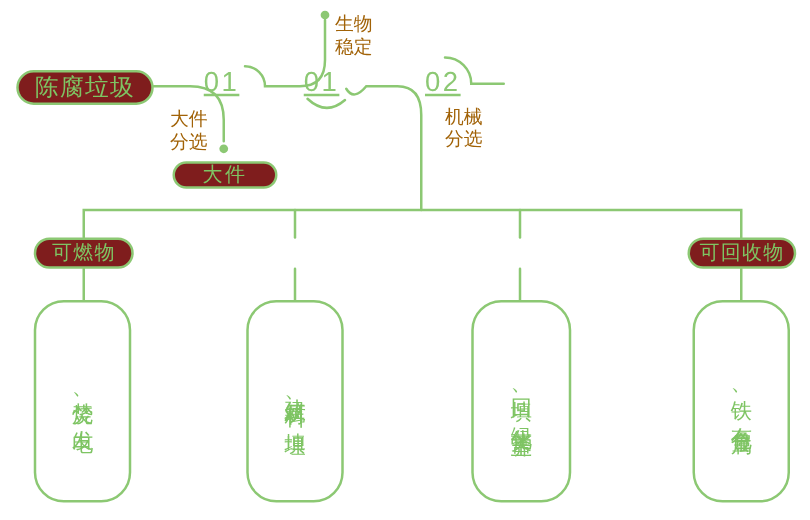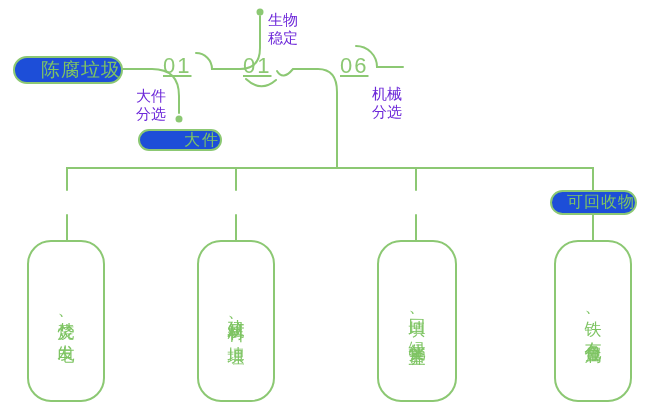--- a/index.html
+++ b/index.html
@@ -6,22 +6,22 @@
   .stage{
     position:relative;width:648px;height:416px;background:#fff;overflow:hidden;
     font-family:"Liberation Sans","DejaVu Sans",sans-serif;
   }
   .wires{position:absolute;left:0;top:0;}
   .wires path{fill:none;stroke:#8cc873;stroke-width:2;stroke-linecap:round;}
   .wires circle{fill:#8cc873;stroke:none;}
 
   .pill{
     position:absolute;box-sizing:border-box;border:2px solid #8cc873;
-    color:#7ec463;display:flex;align-items:center;justify-content:flex-end;
-    background:#1d4ed8;white-space:nowrap;
+    color:#7ec463;display:flex;align-items:center;justify-content:center;
+    background:#7f1d1d;white-space:nowrap;
   }
   .pill-source{left:13px;top:56px;width:110px;height:28px;border-radius:14px;font-size:19px;letter-spacing:1px;}
   .pill-dajian{left:138px;top:129px;width:84px;height:22px;border-radius:11px;font-size:16px;letter-spacing:2px;}
   .pill-cat{top:190px;height:25px;border-radius:13px;font-size:16px;letter-spacing:1px;}
   .pill-cat.c1{left:27px;width:80px;}
   .pill-cat.c2{left:194px;width:84px;}
   .pill-cat.c3{left:374px;width:82px;}
   .pill-cat.c4{left:550px;width:87px;}
 
   .resultbox{
@@ -40,25 +40,25 @@
 
   .stepnum{
     position:absolute;top:55px;color:#8cc873;font-size:22px;line-height:1;
     letter-spacing:2px;font-weight:400;text-decoration:underline;
   }
   .stepnum.n1{left:163px;}
   .stepnum.n2{left:243px;}
   .stepnum.n3{left:340px;}
 
   .plabel{
-    position:absolute;color:#6d28d9;font-size:15px;line-height:18px;white-space:nowrap;
+    position:absolute;color:#a16207;font-size:15px;line-height:18px;white-space:nowrap;
   }
   .plabel.l1{left:136px;top:87px;}
   .plabel.l2{left:268px;top:11px;}
-  .plabel.l3{left:372px;top:85px;}
+  .plabel.l3{left:356px;top:85px;}
   .plabel span{display:block;}
 </style>
 </head>
 <body>
 
 <div class="stage">
 
   <svg class="wires" width="648" height="416" viewBox="0 0 648 416">
 
     <path d="M 123 69 H 152 Q 179 69 179 96 V 113"></path>
@@ -82,39 +82,42 @@
     <path d="M 416 215 V 240"></path>
     <path d="M 593 215 V 240"></path>
   </svg>
 
   <div class="pill pill-source">
     <span>陈腐垃圾</span>
   </div>
 
   <div class="stepnum n1">01</div>
   <div class="stepnum n2">01</div>
-  <div class="stepnum n3">06</div>
+  <div class="stepnum n3">02</div>
 
   <div class="plabel l1">
     <span>大件</span>
     <span>分选</span>
   </div>
   <div class="plabel l2">
     <span>生物</span>
     <span>稳定</span>
   </div>
   <div class="plabel l3">
     <span>机械</span>
     <span>分选</span>
   </div>
 
   <div class="pill pill-dajian">
     <span>大件</span>
   </div>
 
+  <div class="pill pill-cat c1">
+    <span>可燃物</span>
+  </div>
   <div class="pill pill-cat c4">
     <span>可回收物</span>
   </div>
 
   <div class="resultbox r1">
     <div class="vtext">焚烧、发电</div>
   </div>
   <div class="resultbox r2">
     <div class="vtext">建筑材料、填埋</div>
   </div>

